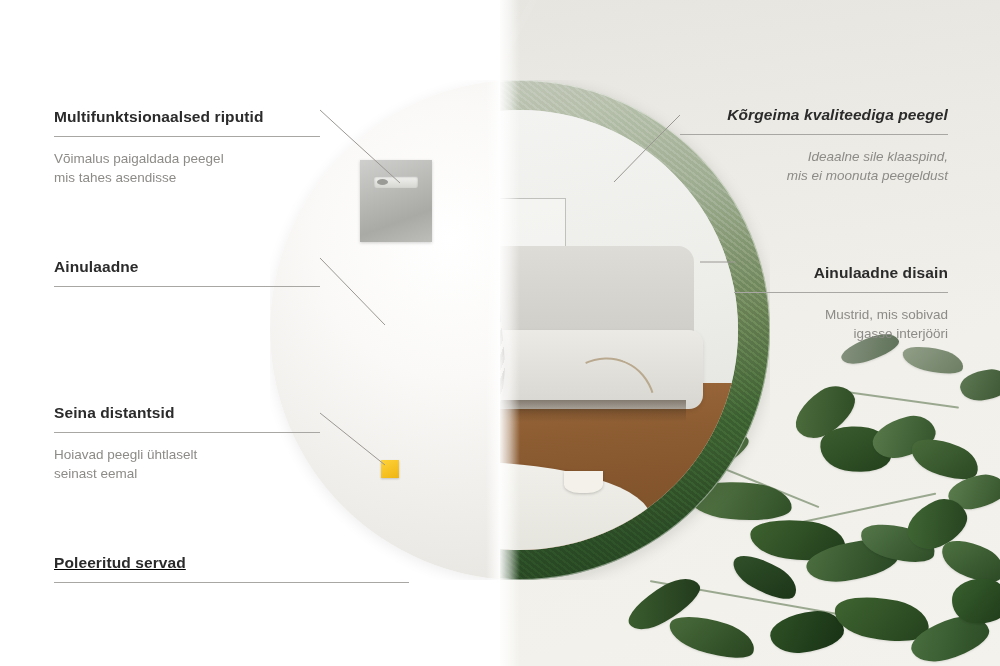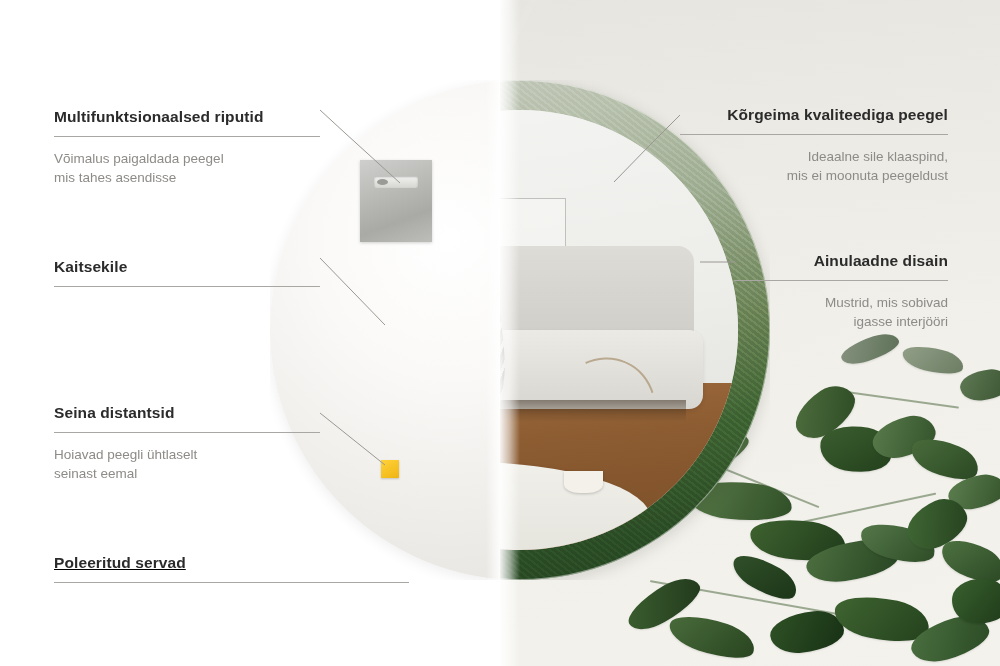--- a/index.html
+++ b/index.html
@@ -148,22 +148,22 @@
   .callout .rule{height:1px;background:#a9a7a3;margin:9px 0 12px 0;}
   .callout .desc{
     font-size:13.5px;color:#8d8b87;line-height:1.42;white-space:pre-line;
   }
   .callout.right .title,.callout.right .desc{text-align:right;}
 
   .c1{left:54px;top:80px;width:266px;}
   .c2{left:54px;top:230px;width:266px;}
   .c3{left:54px;top:376px;width:266px;}
   .c4{left:54px;top:526px;width:355px;text-decoration:underline;}
-  .r1{right:52px;top:78px;width:268px;}
-  .r2{right:52px;top:224px;width:214px;}
+  .r1{right:52px;top:78px;width:268px;font-style:italic;}
+  .r2{right:52px;top:236px;width:214px;}
 
   svg.leaders{position:absolute;left:0;top:0;width:1000px;height:666px;pointer-events:none;}
 </style>
 </head>
 <body>
 
 <div id="stage">
 
   <div class="bg-left"></div>
   <div class="bg-right"></div>
@@ -247,21 +247,21 @@
   </svg>
 
   <div class="callout c1">
     <div class="title">Multifunktsionaalsed riputid</div>
     <div class="rule"></div>
     <div class="desc">Võimalus paigaldada peegel
 mis tahes asendisse</div>
   </div>
 
   <div class="callout c2">
-    <div class="title">Kaitsekile</div>
+    <div class="title">Ainulaadne</div>
     <div class="rule"></div>
   </div>
 
   <div class="callout c3">
     <div class="title">Seina distantsid</div>
     <div class="rule"></div>
     <div class="desc">Hoiavad peegli ühtlaselt
 seinast eemal</div>
   </div>
 

